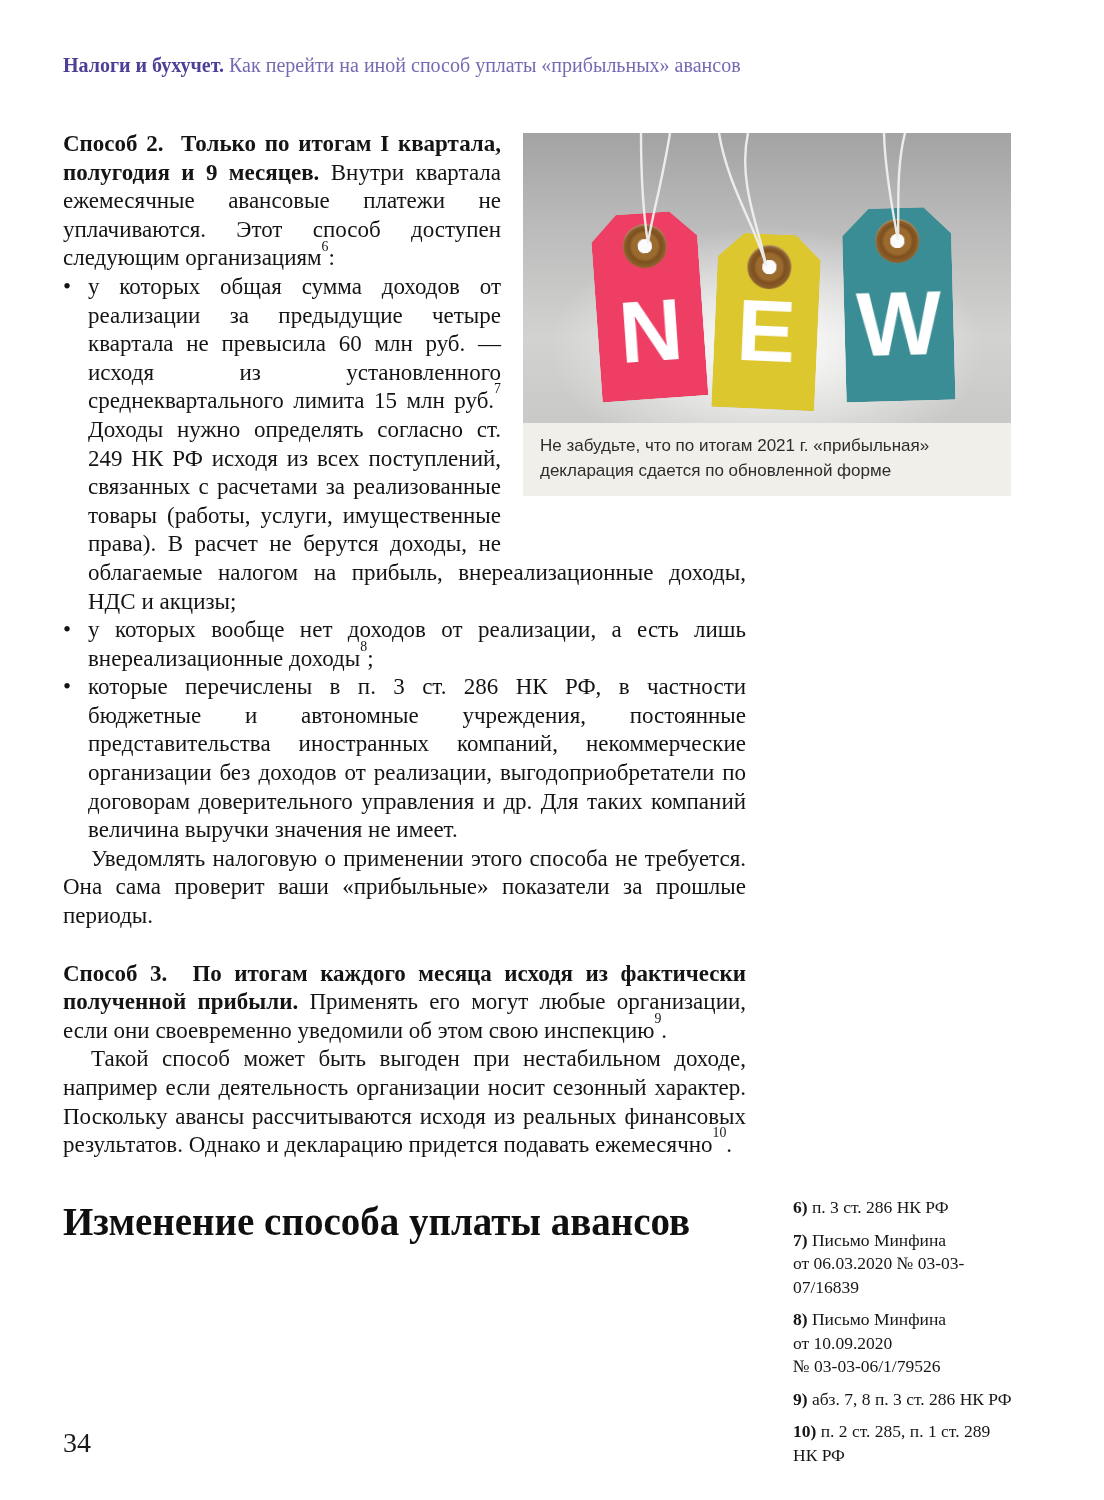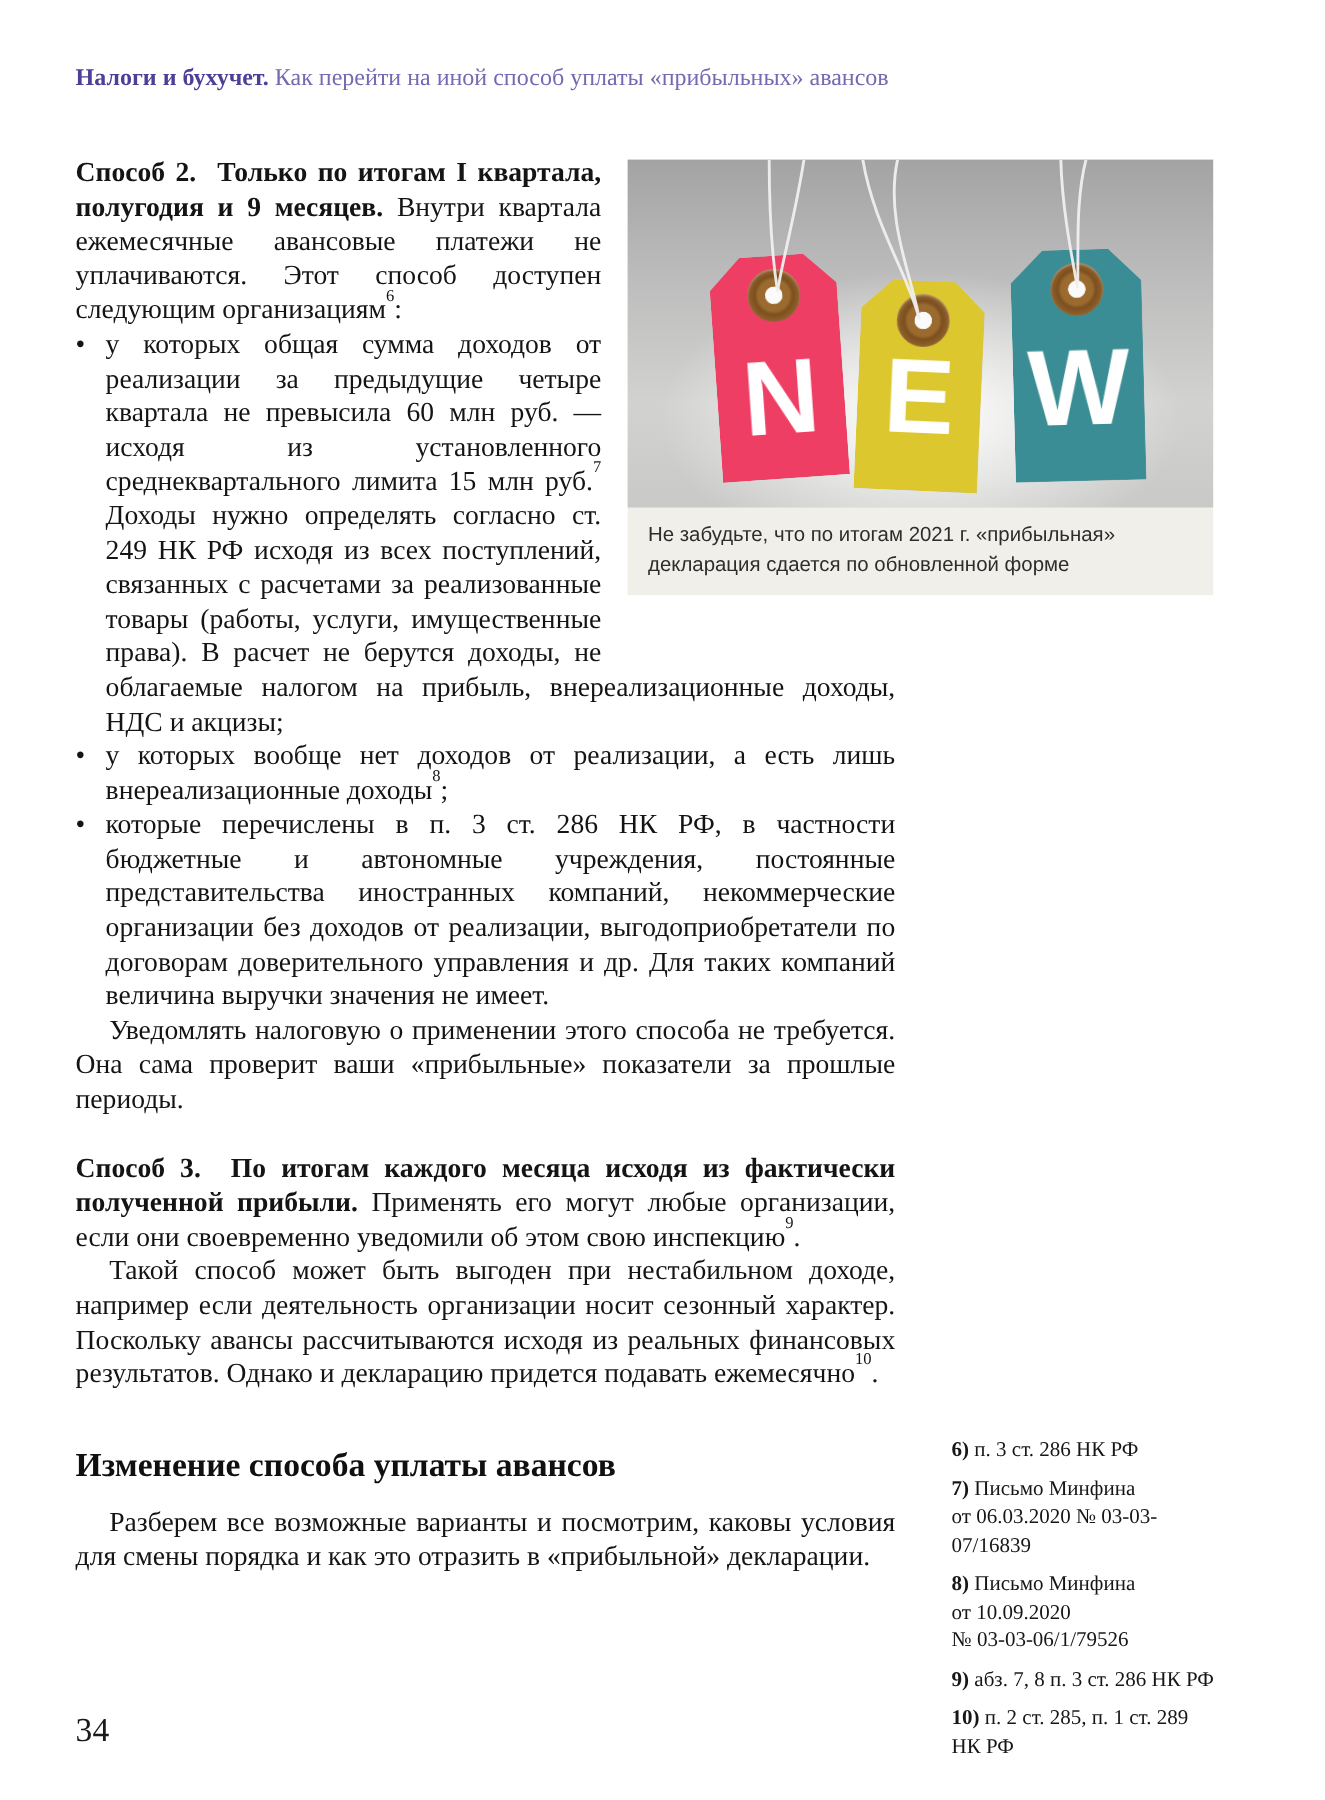--- a/index.html
+++ b/index.html
@@ -19,21 +19,21 @@
   }
   .content p{margin:0;}
   .lead-i{font-weight:bold;}
   .lead-b{font-weight:bold;}
   sup{font-size:60%;line-height:0;position:relative;top:-0.45em;}
   .bullet{padding-left:25px;text-indent:-25px;}
   .b-glyph{display:inline-block;width:25px;text-indent:0;}
   .indent{text-indent:28px;}
   .gap-above{margin-top:29px !important;}
   .section-heading{
-    font-size:28px;line-height:33px;font-weight:bold;margin:45px 0 17px 0;
+    font-size:39px;line-height:33px;font-weight:bold;margin:45px 0 17px 0;
     text-align:left;color:#101010;
   }
 
   
   .figure{float:right;width:488px;margin:3px -265px 38px 22px;}
   .photo{
     position:relative;width:488px;height:290px;overflow:hidden;
     background:
       radial-gradient(62% 58% at 50% 74%, #ffffff 0%, rgba(255,255,255,0) 72%),
       linear-gradient(180deg,#a3a3a3 0%,#bdbdbd 35%,#d2d2d0 70%,#c9c9c7 100%);
@@ -125,21 +125,20 @@
     <p class="indent">Уведомлять налоговую о применении этого способа не требуется. Она сама проверит ваши «прибыльные» показатели за прошлые периоды.</p>
 
     <p class="gap-above"><span class="lead-i">Способ 3.</span>&nbsp;
       <span class="lead-b">По итогам каждого месяца исходя из фактически полученной прибыли.</span>
       <span>Применять его могут любые организации, если они своевременно уведомили об этом свою инспекцию</span><sup>9</sup><span>.</span></p>
 
     <p class="indent"><span>Такой способ может быть выгоден при нестабильном доходе, например если деятельность организации носит сезонный характер. Поскольку авансы рассчитываются исходя из реальных финансовых результатов. Однако и декларацию придется подавать ежемесячно</span><sup>10</sup><span>.</span></p>
 
     <h2 class="section-heading">Изменение способа уплаты авансов</h2>
 
-    <p class="indent">Разберем все возможные варианты и посмотрим, каковы условия для смены порядка и как это отразить в «прибыльной» декларации.</p>
 
   </div>
 
   <aside class="footnotes">
     <div class="fn"><b class="fn-num">6)</b> <span class="fn-text">п. 3 ст. 286 НК РФ</span></div>
     <div class="fn"><b class="fn-num">7)</b> <span class="fn-text">Письмо Минфина
 от 06.03.2020 № 03-03-07/16839</span></div>
     <div class="fn"><b class="fn-num">8)</b> <span class="fn-text">Письмо Минфина
 от 10.09.2020
 № 03-03-06/1/79526</span></div>

